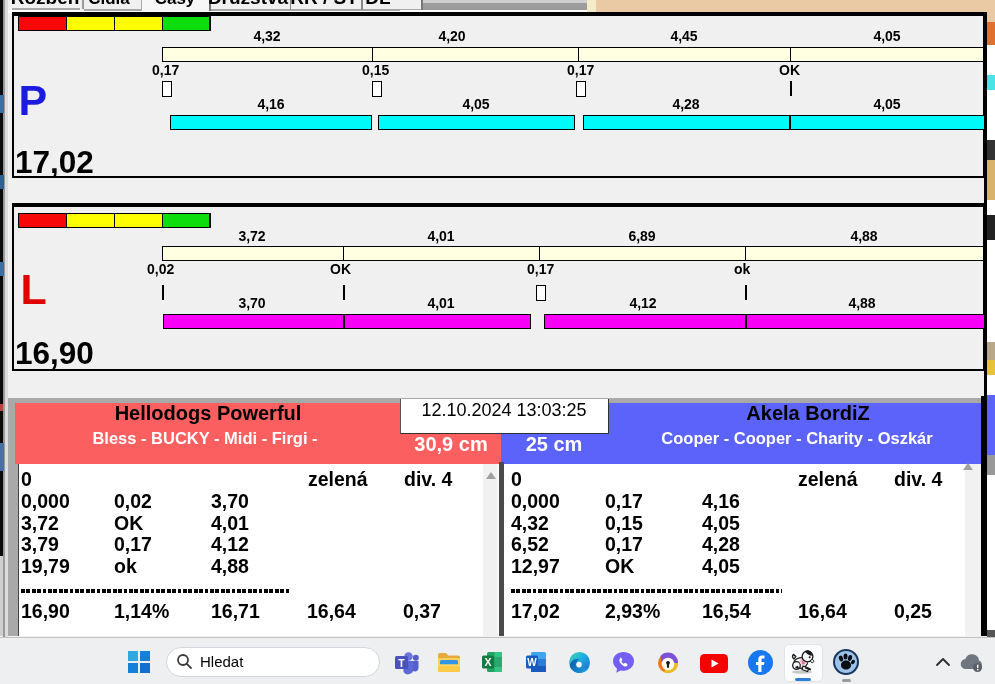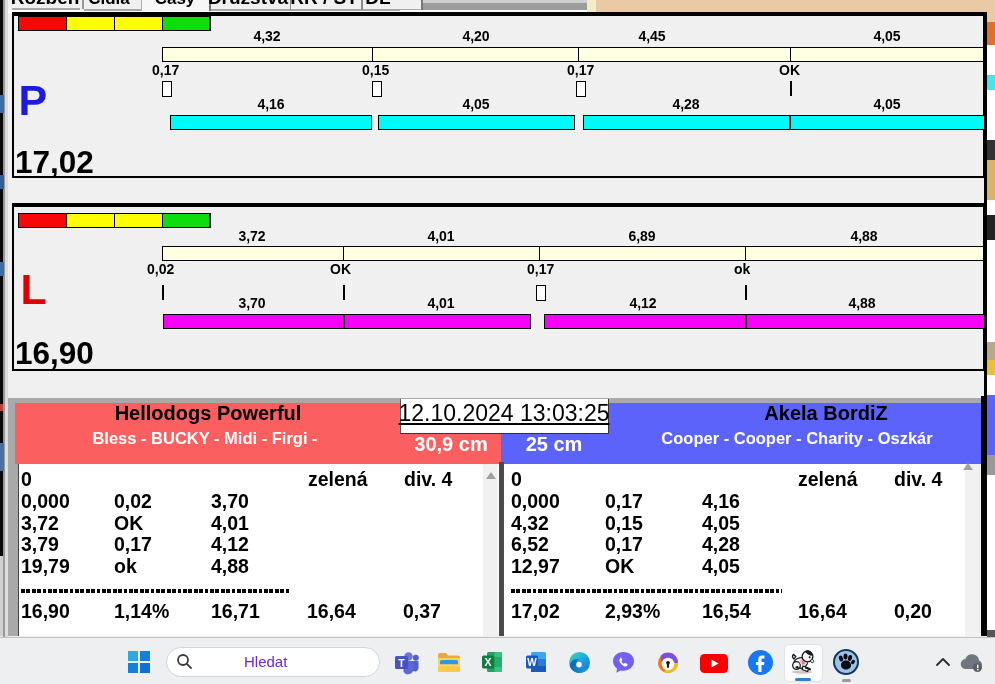--- a/index.html
+++ b/index.html
@@ -50,22 +50,22 @@
 <div class="abs" style="left:162px;top:16px;width:46px;height:13px;background:#0ddd0d;border:1px solid #000;"></div>
 
 <div class="abs b" style="left:18.5px;top:75.5px;font-size:43px;color:#1c1ce0;">P</div>
 
 <div class="abs" style="left:162px;top:47px;width:820px;height:13px;background:#ffffe1;border:1px solid #000;"></div>
 <div class="abs" style="left:372px;top:47px;width:1px;height:15px;background:#000;"></div>
 <div class="abs" style="left:578px;top:47px;width:1px;height:15px;background:#000;"></div>
 <div class="abs" style="left:790px;top:47px;width:1px;height:15px;background:#000;"></div>
 
 <div class="lab" style="left:267px;top:28px;">4,32</div>
-<div class="lab" style="left:476px;top:28px;">4,20</div>
-<div class="lab" style="left:652px;top:28px;">4,45</div>
+<div class="lab" style="left:452px;top:28px;">4,20</div>
+<div class="lab" style="left:684px;top:28px;">4,45</div>
 <div class="lab" style="left:887px;top:28px;">4,05</div>
 
 <div class="lab2" style="left:152px;top:62px;">0,17</div>
 <div class="lab2" style="left:362px;top:62px;">0,15</div>
 <div class="lab2" style="left:567px;top:62px;">0,17</div>
 <div class="lab2" style="left:779px;top:62px;">OK</div>
 
 <div class="box" style="left:162px;top:81px;"></div>
 <div class="box" style="left:372px;top:81px;"></div>
 <div class="box" style="left:576px;top:81px;"></div>
@@ -119,27 +119,27 @@
 
 <div class="abs b" style="left:15px;top:335px;font-size:31.5px;color:#000;">16,90</div>
 
 <div class="abs" style="left:8px;top:397.5px;width:979px;height:238.5px;background:#a9a9a9;"></div>
 
 <div class="abs" style="left:15px;top:403px;width:486px;height:61px;background:#fc5f5f;"></div>
 
 <div class="abs" style="left:501px;top:403px;width:480px;height:61px;background:#5c63fa;"></div>
 <div class="abs b" style="left:208px;top:402px;font-size:20px;transform:translateX(-50%);white-space:nowrap;">Hellodogs Powerful</div>
 <div class="abs b" style="left:205px;top:428.5px;font-size:16.5px;color:#fff;transform:translateX(-50%);white-space:nowrap;">Bless - BUCKY - Midi - Firgi -</div>
-<div class="abs b" style="left:826px;top:402px;font-size:20px;transform:translateX(-50%);white-space:nowrap;">Akela BordiZ</div>
+<div class="abs b" style="left:808px;top:402px;font-size:20px;transform:translateX(-50%);white-space:nowrap;">Akela BordiZ</div>
 <div class="abs b" style="left:797px;top:428.5px;font-size:16.5px;color:#fff;transform:translateX(-50%);white-space:nowrap;">Cooper - Cooper - Charity - Oszkár</div>
 <div class="abs b" style="left:451px;top:433px;font-size:20px;color:#fff;transform:translateX(-50%);white-space:nowrap;">30,9 cm</div>
 <div class="abs b" style="left:554px;top:433px;font-size:20px;color:#fff;transform:translateX(-50%);white-space:nowrap;">25 cm</div>
 
 <div class="abs" style="left:400px;top:399px;width:207px;height:34px;background:#fff;border-left:1px solid #555;border-bottom:1.5px solid #333;border-right:1.5px solid #333;"></div>
-<div class="abs" style="left:504px;top:399.5px;font-size:23px;color:#000;transform:translateX(-50%);white-space:nowrap;text-decoration:underline;">12.10.2024 13:03:25</div>
+<div class="abs" style="left:504px;top:399.5px;font-size:18px;color:#000;transform:translateX(-50%);white-space:nowrap;">12.10.2024 13:03:25</div>
 
 <div class="abs" style="left:18px;top:464px;width:481px;height:172px;background:#fff;border-left:1px solid #444;"></div>
 <div class="abs" style="left:483px;top:464px;width:15px;height:172px;background:#f1f1f1;"></div>
 <div class="abs" style="left:486px;top:472px;width:0;height:0;border-left:5px solid transparent;border-right:5px solid transparent;border-bottom:7px solid #a0a0a0;"></div>
 <div class="abs" style="left:499px;top:462px;width:5px;height:174px;background:#4a4a4a;"></div>
 
 <div class="abs" style="left:504px;top:464px;width:477px;height:172px;background:#fff;"></div>
 <div class="abs" style="left:965px;top:464px;width:16px;height:172px;background:#f1f1f1;"></div>
 <div class="abs" style="left:963px;top:463px;width:0;height:0;border-left:5px solid transparent;border-right:5px solid transparent;border-bottom:7px solid #a0a0a0;"></div>
 
@@ -178,21 +178,21 @@
 <div class="cell" style="left:605px;top:533.4px;">0,17</div>
 <div class="cell" style="left:702px;top:533.4px;">4,28</div>
 <div class="cell" style="left:511px;top:555.2px;">12,97</div>
 <div class="cell" style="left:605px;top:555.2px;">OK</div>
 <div class="cell" style="left:702px;top:555.2px;">4,05</div>
 <div class="abs" style="left:511px;top:588.5px;width:271px;height:4px;background:repeating-linear-gradient(90deg,#000 0 3.8px,transparent 3.8px 5.4px);"></div>
 <div class="cell" style="left:511px;top:600px;">17,02</div>
 <div class="cell" style="left:605px;top:600px;">2,93%</div>
 <div class="cell" style="left:702px;top:600px;">16,54</div>
 <div class="cell" style="left:798px;top:600px;">16,64</div>
-<div class="cell" style="left:894px;top:600px;">0,20</div>
+<div class="cell" style="left:894px;top:600px;">0,25</div>
 
 <div class="abs" style="left:984px;top:12px;width:3px;height:384px;background:#000;"></div>
 <div class="abs" style="left:981px;top:396px;width:6px;height:240px;background:#000;"></div>
 
 <div class="abs" style="left:987px;top:0;width:8px;height:684px;background:#fff;"></div>
 <div class="abs" style="left:987px;top:0;width:8px;height:22px;background:#eacaa4;"></div>
 <div class="abs" style="left:987px;top:22px;width:8px;height:23px;background:#e0702e;"></div>
 <div class="abs" style="left:987px;top:75px;width:8px;height:15px;background:#49e3e8;"></div>
 <div class="abs" style="left:987px;top:140px;width:8px;height:20px;background:#333;"></div>
 <div class="abs" style="left:987px;top:160px;width:8px;height:40px;background:#d9b36b;"></div>
@@ -221,21 +221,21 @@
   <rect x="12" y="0" width="10" height="10" fill="#1580da"></rect>
   <rect x="0" y="12" width="10" height="10" fill="#1580da"></rect>
   <rect x="12" y="12" width="10" height="10" fill="#0f6fd2"></rect>
 </svg>
 
 <div class="abs" style="left:166px;top:647px;width:212px;height:28px;background:#fff;border:1px solid #d2d6dc;border-radius:15px;"></div>
 <svg class="abs" style="left:176px;top:653px;" width="17" height="17" viewBox="0 0 17 17">
   <circle cx="7" cy="7" r="5" fill="none" stroke="#3b3b3b" stroke-width="1.8"></circle>
   <line x1="10.8" y1="10.8" x2="15" y2="15" stroke="#3b3b3b" stroke-width="1.8" stroke-linecap="round"></line>
 </svg>
-<div class="abs" style="left:200px;top:653px;font-size:15px;color:#6d28d9;margin-left:44px;">Hledat</div>
+<div class="abs" style="left:200px;top:653px;font-size:15px;color:#000000;">Hledat</div>
 
 <svg class="abs" style="left:395px;top:650px;" width="25" height="25" viewBox="0 0 25 25">
   <circle cx="13.5" cy="6.5" r="4.2" fill="#6b74e0"></circle>
   <circle cx="20.8" cy="7.8" r="3" fill="#555fc9"></circle>
   <path d="M17.5 11h6v6.5c0 2.5-1.6 4-3.5 4s-3.3-1.6-3.3-3.8z" fill="#555fc9"></path>
   <path d="M8.5 11h10v8a5.5 5.5 0 0 1-10 3z" fill="#5e67d8"></path>
   <rect x="0" y="6" width="13" height="13" rx="1.5" fill="#4a52bd"></rect>
   <text x="6.5" y="16.5" font-size="10.5" font-weight="bold" fill="#fff" text-anchor="middle" font-family="Liberation Sans">T</text>
 </svg>
 

